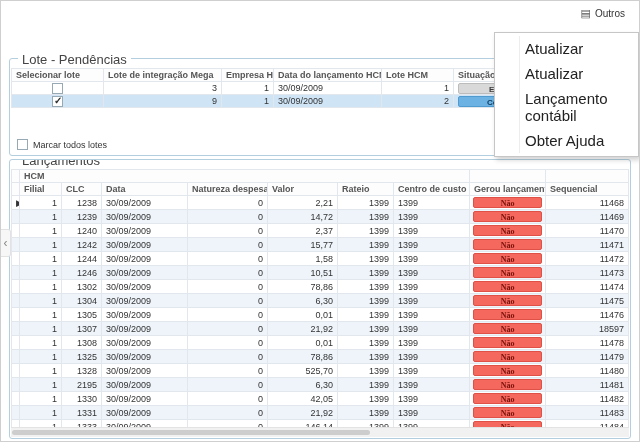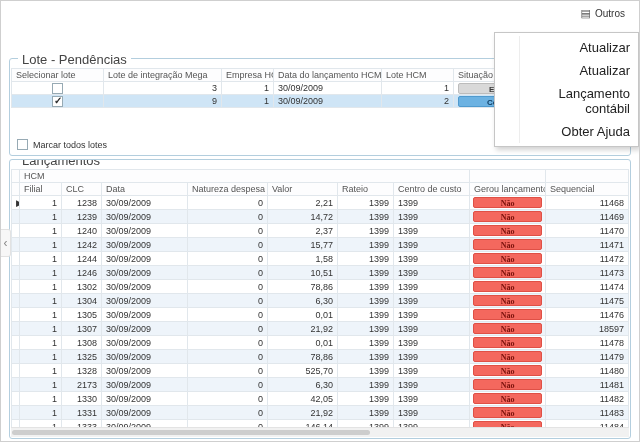--- a/index.html
+++ b/index.html
@@ -14,21 +14,21 @@
 
   
   .group{position:absolute;border:1px solid #b3cede;border-radius:3px;background:#fff;}
   .group-lote{left:8px;right:8px;top:57px;height:96px;}
   .group-lanc{left:8px;right:8px;top:158px;bottom:2px;overflow:hidden;}
   .legend{position:absolute;top:-7px;left:8px;background:#fff;padding:0 4px;font-size:13px;color:#444;}
 
   
   .grid{position:absolute;top:9px;left:1px;width:calc(100% - 2px);border-collapse:collapse;table-layout:fixed;}
   .grid th,.grid td{border:1px solid #e1e7ec;font-size:9px;padding:0 4px;height:13px;white-space:nowrap;overflow:hidden;color:#333;box-sizing:border-box;}
-  .grid th{font-weight:normal;color:#555;background:#fdfdfe;text-align:left;}
+  .grid th{font-weight:bold;color:#555;background:#fdfdfe;text-align:left;}
   .band{text-align:center;color:#555;}
   .num{text-align:right;}
   .ind{padding:0;text-align:center;font-size:7px;color:#111;}
   tr.selected td{background:#cfe5f6;}
   .lanc tbody tr:nth-child(even) td{background:#eef4fa;}
   tbody tr{cursor:default;}
 
   
   .cb{display:inline-block;width:11px;height:11px;border:1px solid #97aab4;background:#fff;box-sizing:border-box;position:relative;vertical-align:middle;}
   .cb.checked::after{content:"\2713";position:absolute;left:1px;top:-2px;font-size:10px;font-weight:bold;color:#2b2b2b;}
@@ -39,21 +39,21 @@
   .badge{display:inline-block;min-width:76px;height:11px;line-height:11px;border-radius:2px;font-size:8px;font-weight:bold;text-align:center;vertical-align:middle;box-sizing:border-box;}
   .badge-gray{background:#d9d9d9;border:1px solid #bcbcbc;color:#3c3c3c;}
   .badge-blue{background:#6cb2e2;border:1px solid #4f9ace;color:#0d3a5f;}
   .badge-red{background:#f4685e;border:1px solid #df5046;color:#7c120c;}
   .gerou-cell{padding:0 2px !important;font-family:Liberation Serif, serif;}
   .badge-fill{display:block;margin:1px 1px;min-width:0;}
 
   
   .menu{position:absolute;top:31px;right:0;width:143px;background:#fff;border:1px solid #c6c6c6;box-shadow:2px 3px 5px rgba(0,0,0,.18);padding:3px 0;z-index:20;}
   .menu::before{content:"";position:absolute;left:24px;top:3px;bottom:3px;width:1px;background:#ededed;}
-  .menu-item{padding:4px 8px 4px 30px;font-size:13px;color:#222;cursor:pointer;text-align:right;}
+  .menu-item{padding:4px 8px 4px 30px;font-size:15px;color:#222;cursor:pointer;}
 
   
   .hscroll{position:absolute;left:1px;right:1px;bottom:1px;height:9px;background:#f1f1f1;border-top:1px solid #e3e3e3;z-index:5;}
   .hthumb{position:absolute;left:1px;top:2px;height:5px;width:58%;background:#cdcdcd;border-radius:3px;}
   .collapse{position:absolute;left:0;top:228px;width:9px;height:26px;display:flex;align-items:center;justify-content:center;font-size:12px;color:#888;background:#f7f7f7;border:1px solid #e2e2e2;border-left:none;border-radius:0 3px 3px 0;cursor:pointer;z-index:6;}
 </style>
 </head>
 <body>
 
 <div class="app">
@@ -324,21 +324,21 @@
             <td class="num">1399</td>
             <td class="txt">1399</td>
             <td class="gerou-cell">
               <span class="badge badge-red badge-fill">Não</span>
             </td>
             <td class="num">11480</td>
           </tr>
           <tr class="lanc-row">
             <td class="ind"></td>
             <td class="num">1</td>
-            <td class="num">2173</td>
+            <td class="num">2195</td>
             <td class="txt">30/09/2009</td>
             <td class="num">0</td>
             <td class="num">6,30</td>
             <td class="num">1399</td>
             <td class="txt">1399</td>
             <td class="gerou-cell">
               <span class="badge badge-red badge-fill">Não</span>
             </td>
             <td class="num">11481</td>
           </tr>

